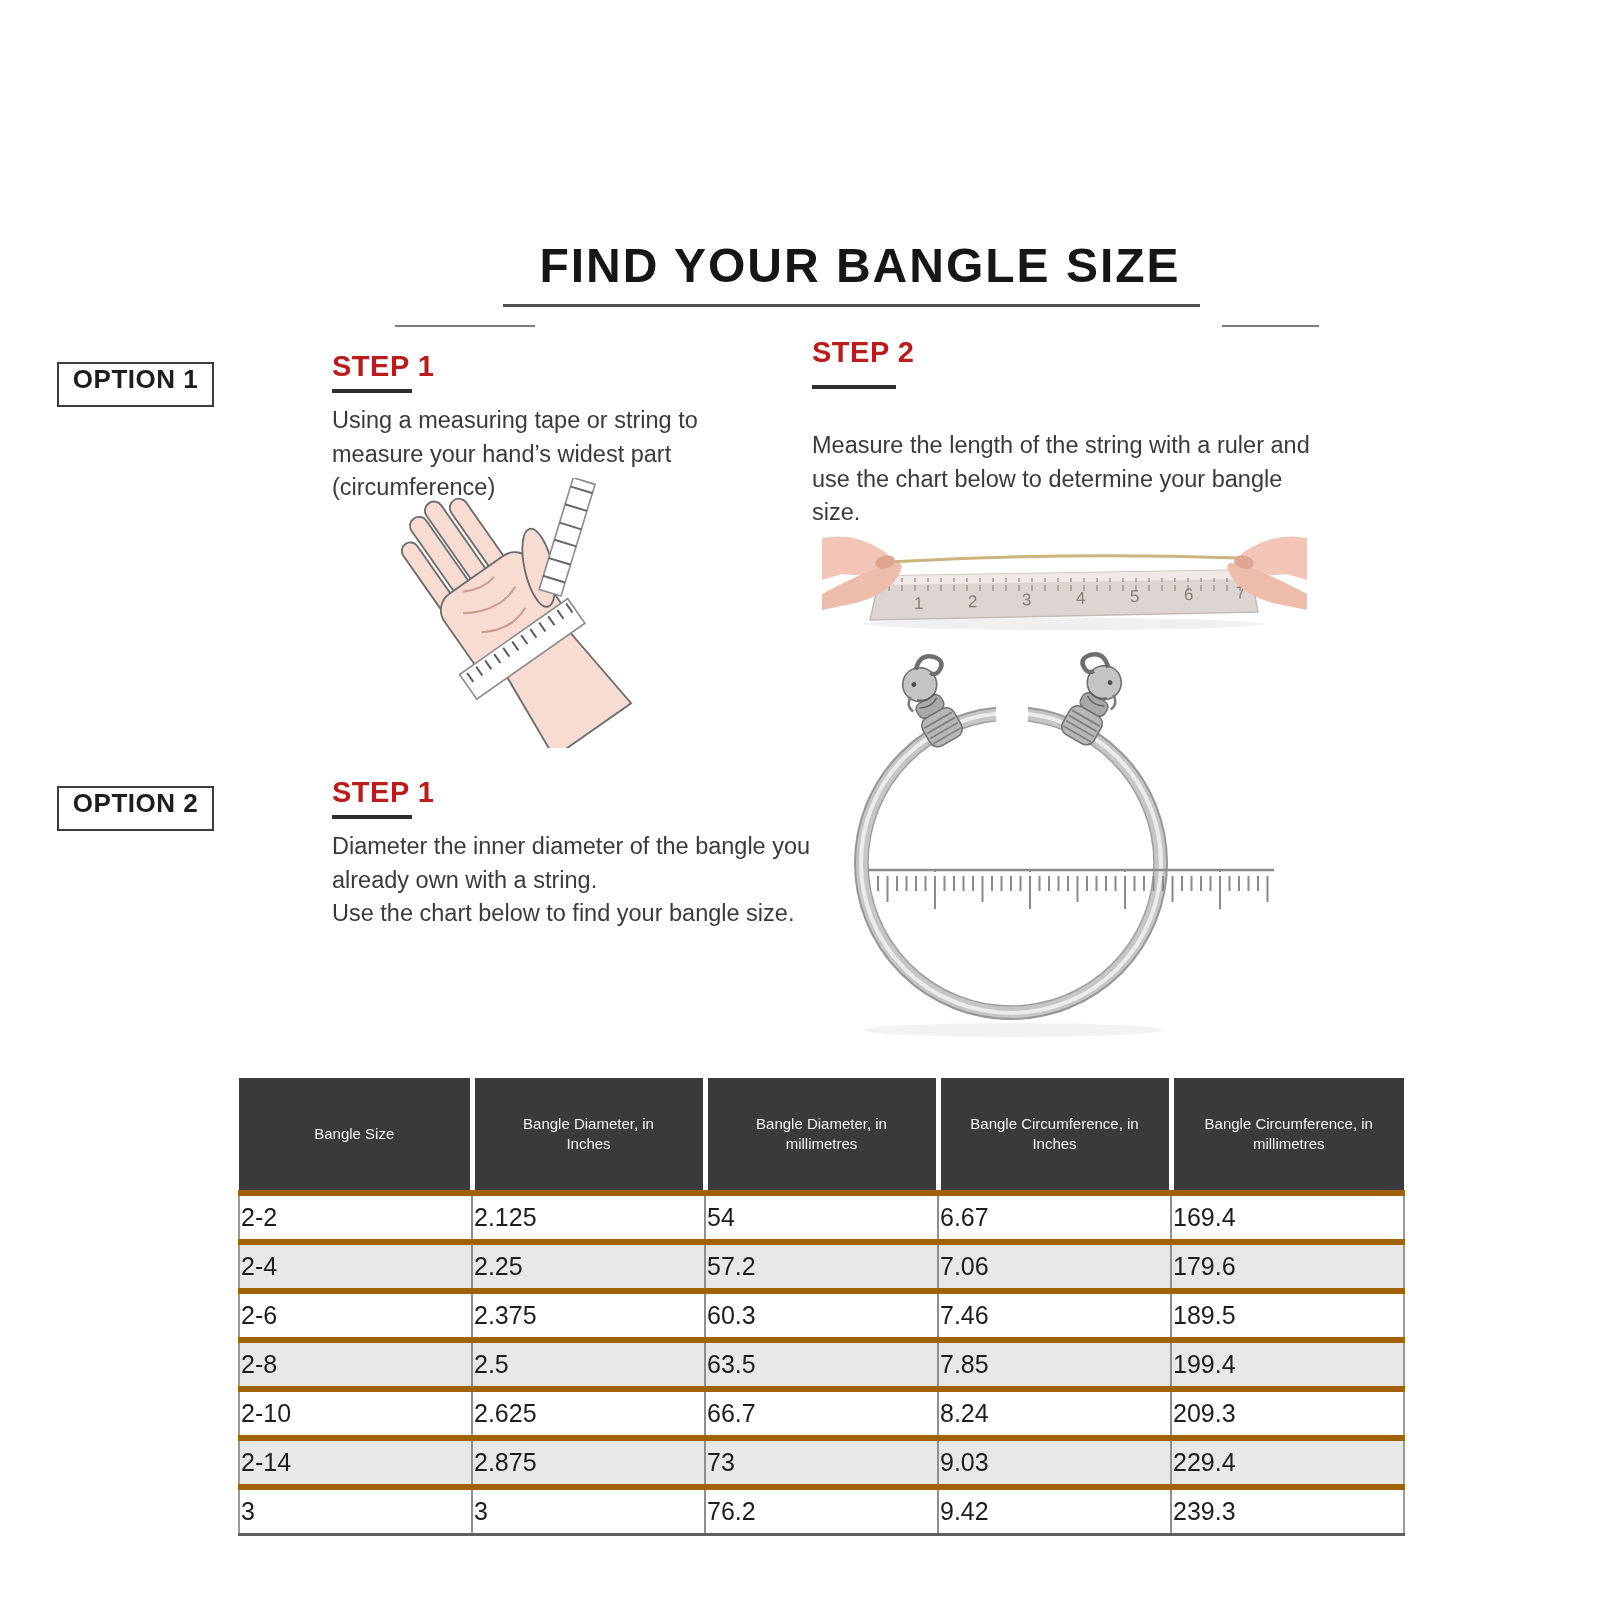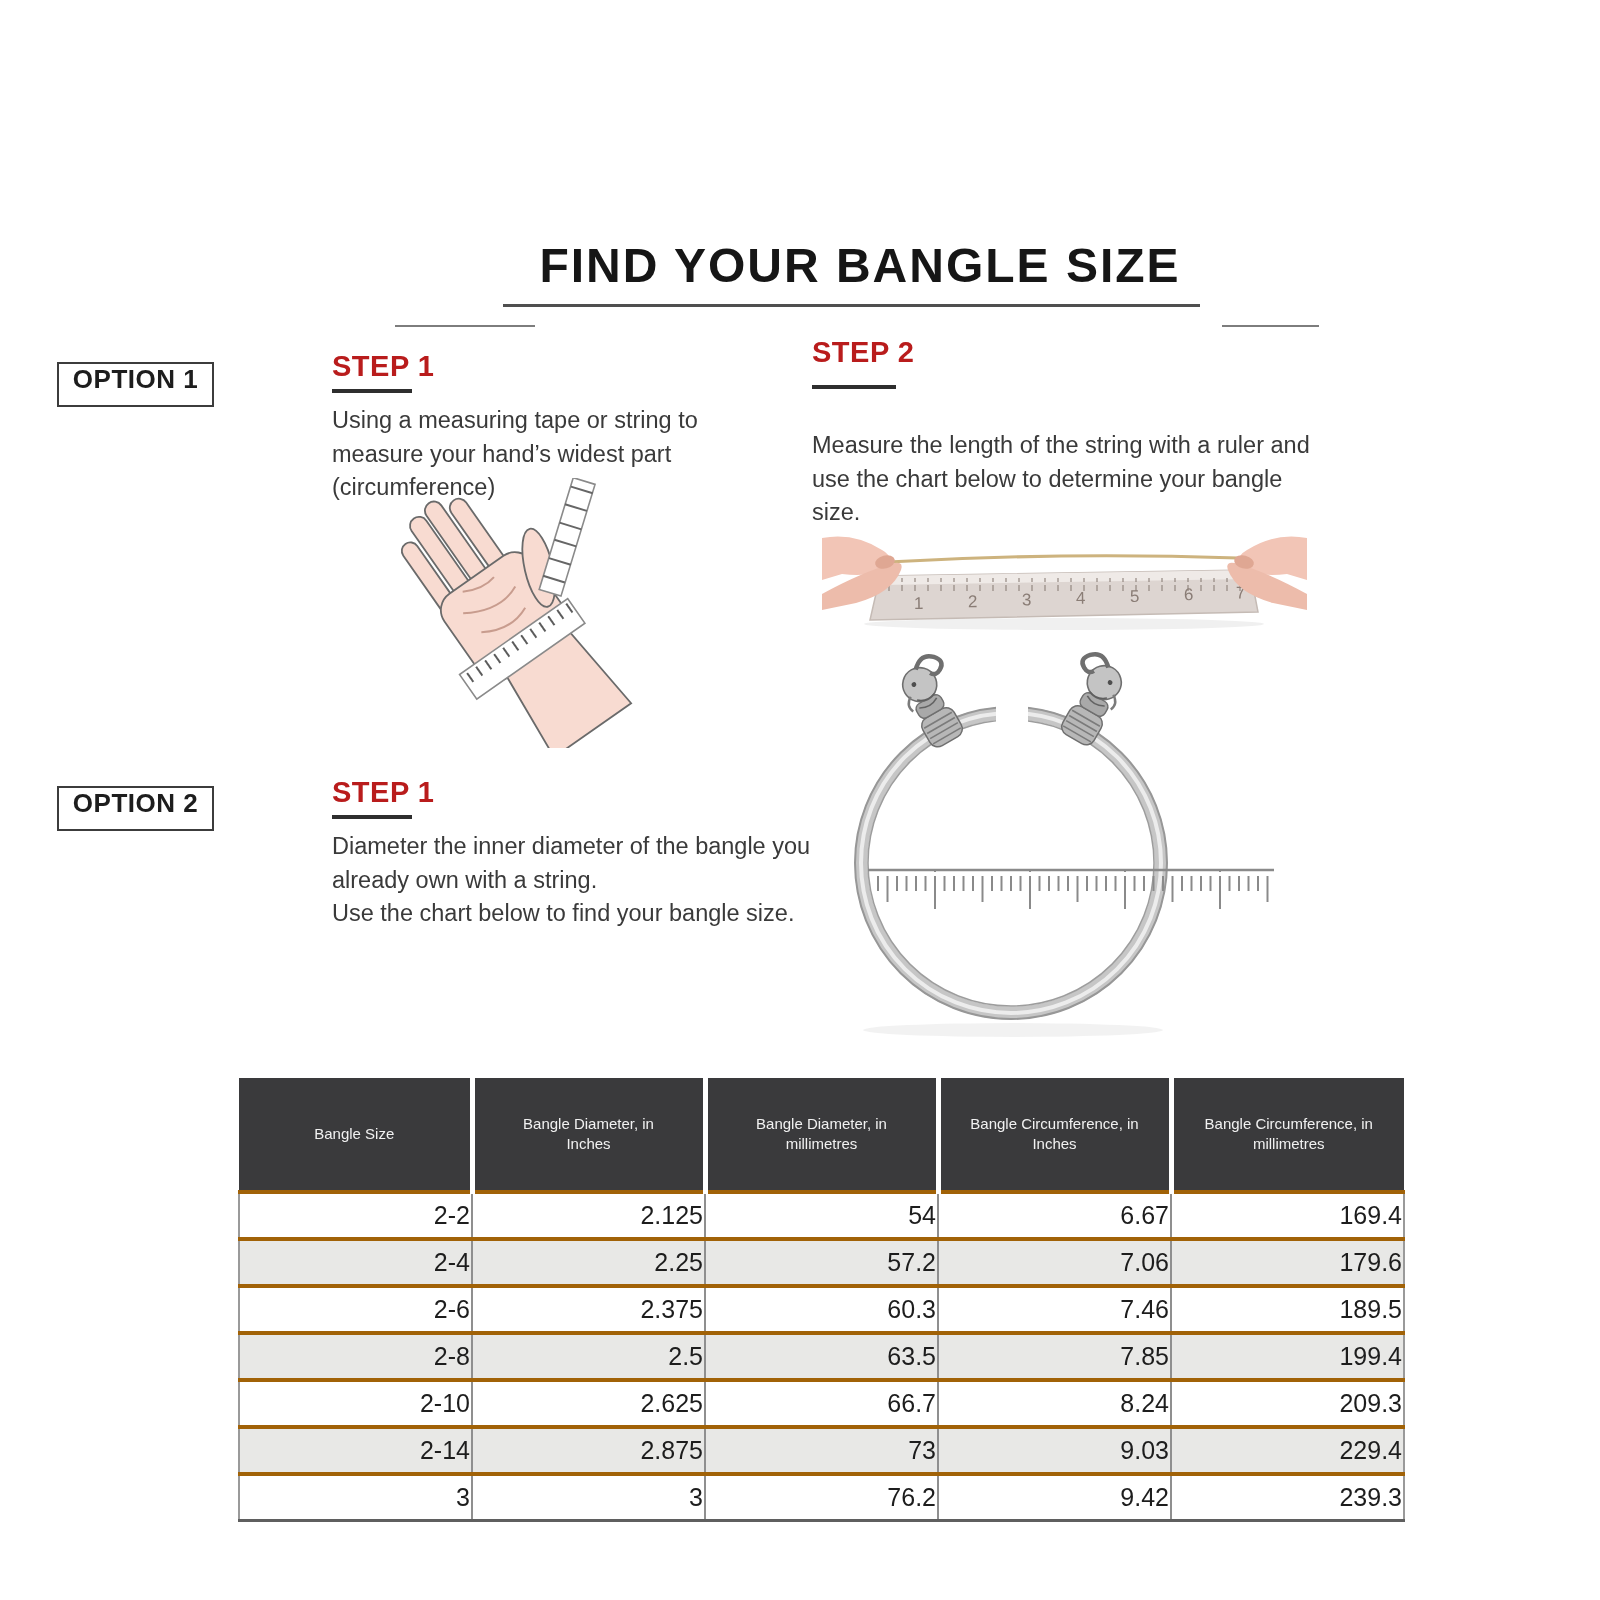--- a/index.html
+++ b/index.html
@@ -47,23 +47,23 @@
     position:absolute;left:238px;top:1078px;width:1167px;
     border-collapse:collapse;table-layout:fixed;
   }
   table.size-table th{
     background:#3a3a3c;color:#f1f1f1;font-weight:400;font-size:15px;
     height:112px;padding:0 28px;line-height:1.32;vertical-align:middle;
     border-right:5px solid #ffffff;text-align:center;
   }
   table.size-table th:last-child{border-right:none;}
   table.size-table td{
-    height:41px;text-align:right;vertical-align:middle;
+    height:41px;text-align:left;vertical-align:middle;
     font-size:25px;color:#1d1d1d;
-    border-top:4px solid #a16207;
+    border-top:6px solid #a16207;
     border-left:2px solid #8f8f8f;border-right:2px solid #8f8f8f;
     background:#ffffff;
   }
   table.size-table td:first-child{border-left:2px solid #9a9a9a;}
   table.size-table td:last-child{border-right:2px solid #9a9a9a;}
   table.size-table tbody tr:nth-child(even) td{background:#e8e8e6;}
   table.size-table tbody tr:last-child td{border-bottom:3px solid #5f5f5f;}
 </style>
 </head>
 <body>

